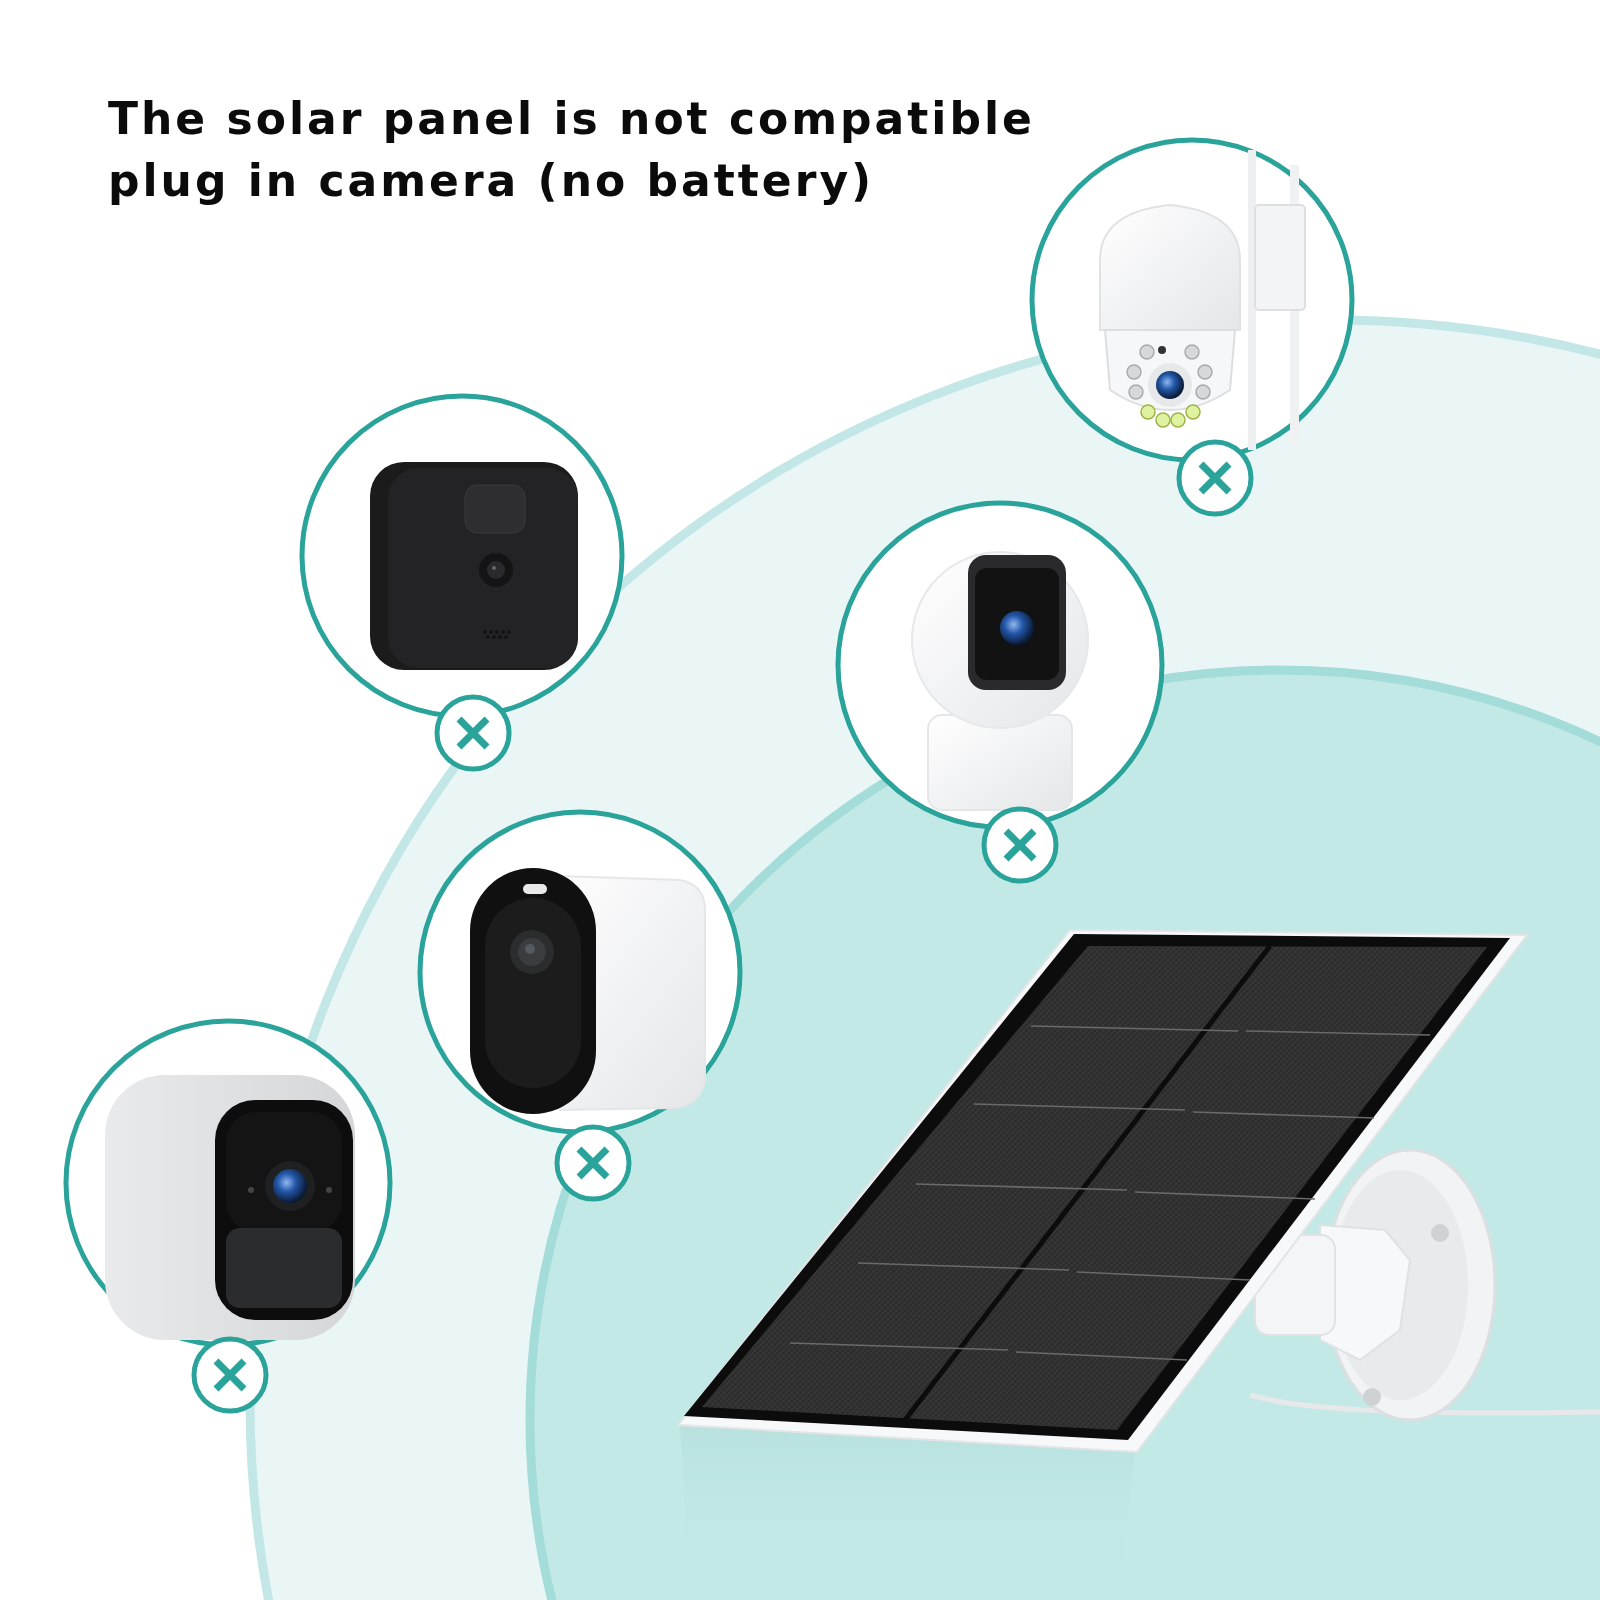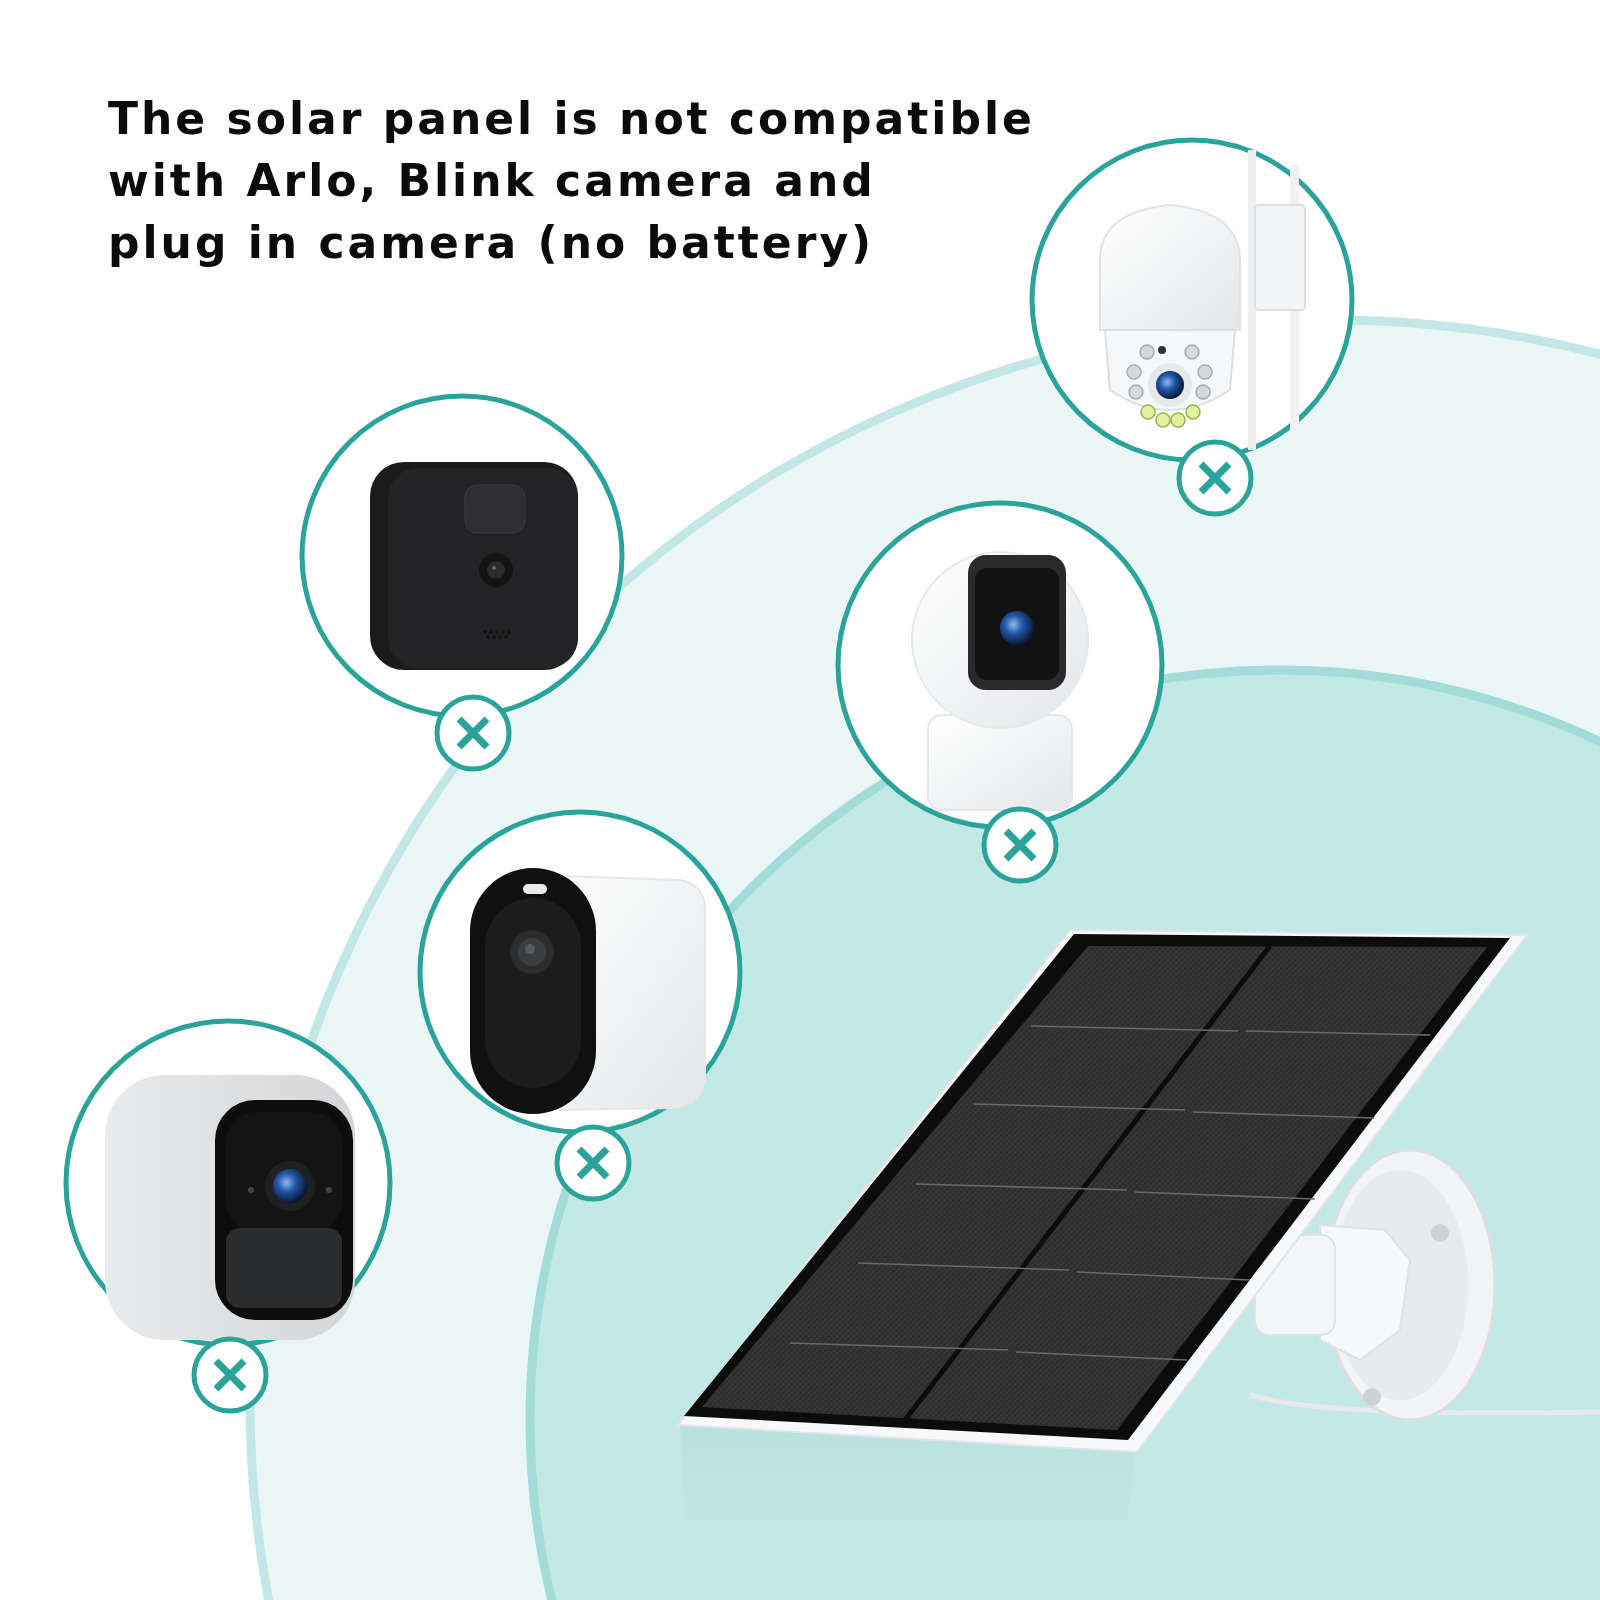--- a/index.html
+++ b/index.html
@@ -16,21 +16,20 @@
 </head>
 <body>
 
 <svg class="bg" width="1600" height="1600" viewBox="0 0 1600 1600">
   <circle cx="1330" cy="1400" r="1080" fill="#eaf6f6" stroke="#c2e7e6" stroke-width="9"></circle>
   <circle cx="1280" cy="1420" r="750" fill="#c3e9e7" stroke="#a3dcd8" stroke-width="9"></circle>
 </svg>
 
 <div class="headline">
   <span class="line">The solar panel is not compatible</span>
-  <span class="line">with Arlo, Blink camera and</span>
   <span class="line">plug in camera (no battery)</span>
 </div>
 
 <svg class="scene" width="1600" height="1600" viewBox="0 0 1600 1600">
   <defs>
     <radialGradient id="lensBlue" cx="40%" cy="40%" r="60%">
       <stop offset="0%" stop-color="#8fb8f0"></stop>
       <stop offset="45%" stop-color="#2357a8"></stop>
       <stop offset="100%" stop-color="#0a1a35"></stop>
     </radialGradient>

